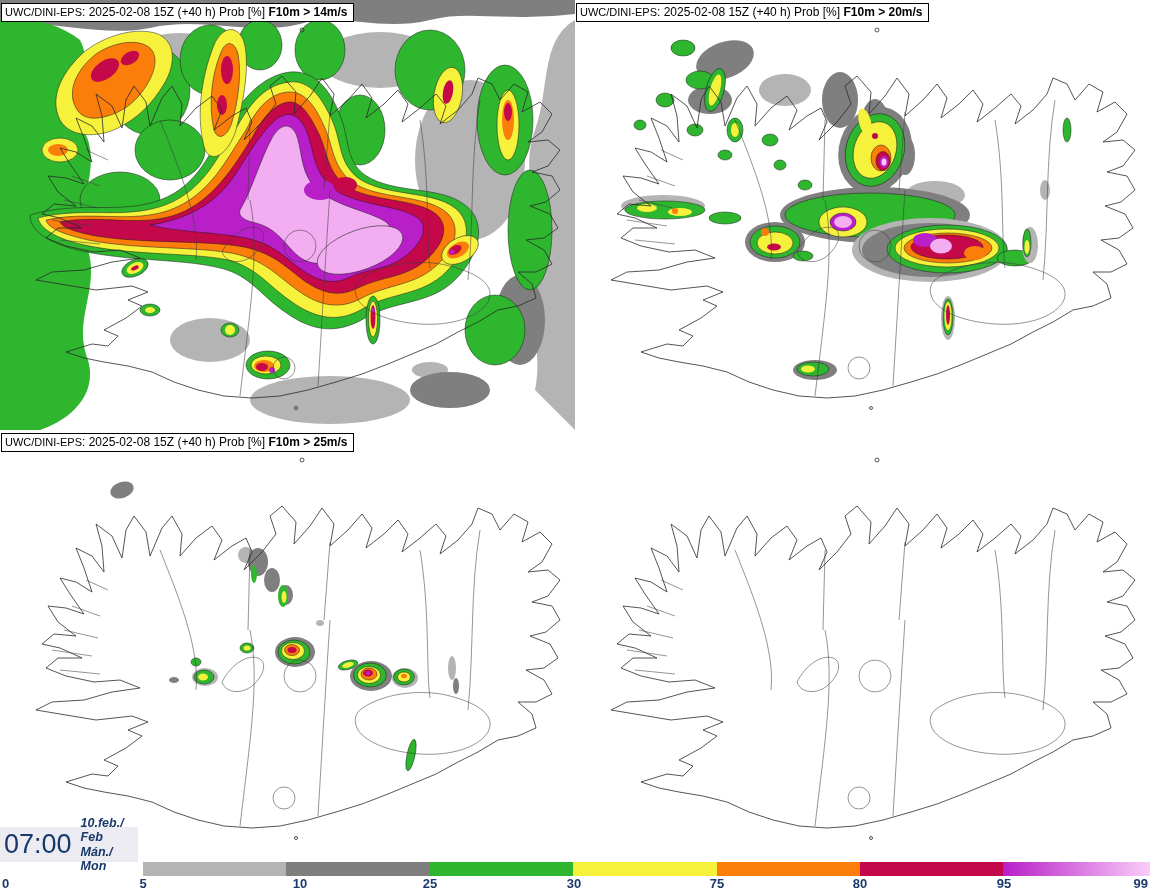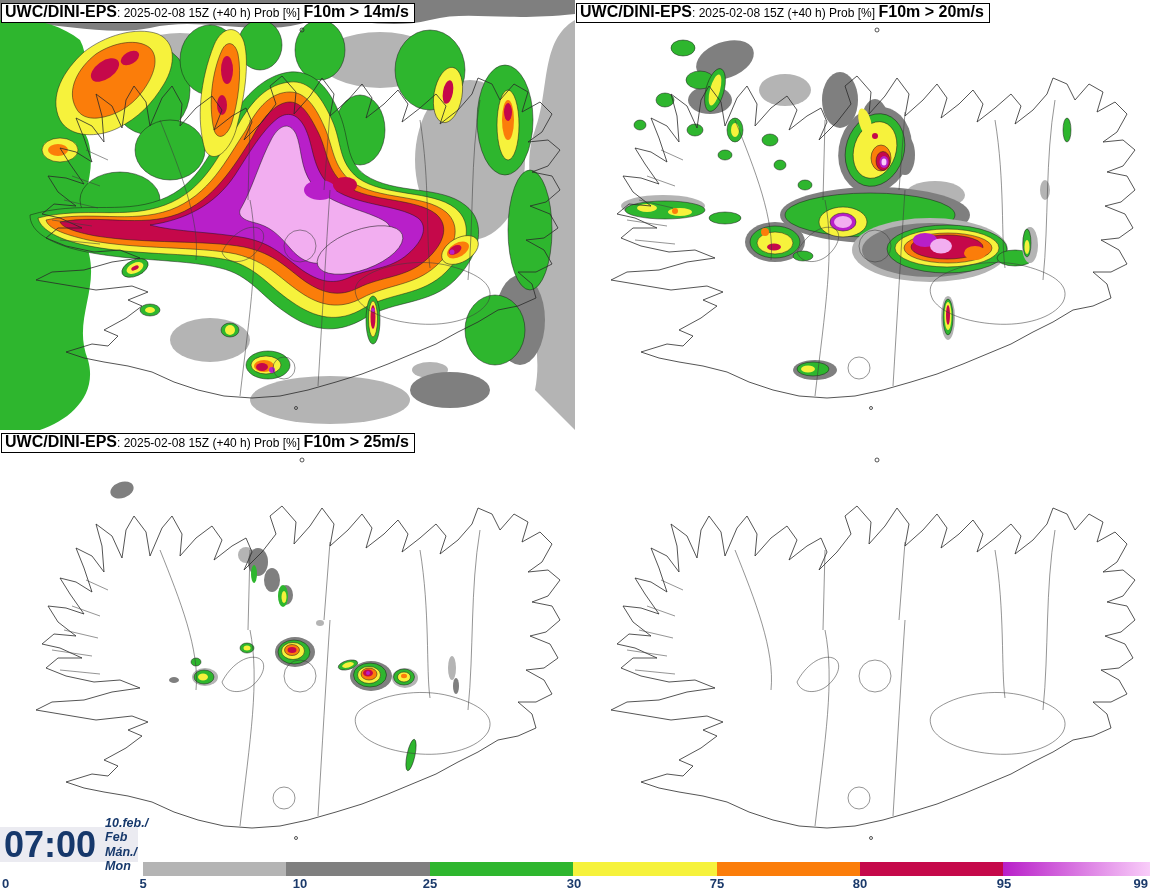--- a/index.html
+++ b/index.html
@@ -3,26 +3,26 @@
 <meta charset="utf-8">
 <style>
   html,body{margin:0;padding:0;background:#fff;font-family:"Liberation Sans",sans-serif;}
   .page{position:relative;width:1150px;height:891px;background:#fff;overflow:hidden;}
   .grid{position:absolute;left:0;top:0;width:1150px;height:860px;display:grid;
         grid-template-columns:575px 575px;grid-template-rows:430px 430px;}
   .panel{position:relative;width:575px;height:430px;overflow:hidden;background:#fff;}
   .panel svg{display:block;width:575px;height:430px;}
   .titlebar{position:absolute;top:3px;left:1px;background:#fff;border:1px solid #000;
             padding:0 5px 1px 3px;font-size:10.5px;line-height:16px;white-space:nowrap;color:#000;z-index:5;}
-  .titlebar .model{font-weight:bold;font-size:16px;}
+  .titlebar .model{font-weight:normal;font-size:11px;}
   .titlebar .meta{font-size:12px;}
-  .titlebar .thresh{font-weight:bold;font-size:16px;}
+  .titlebar .thresh{font-weight:bold;font-size:12px;}
   .clockbox{position:absolute;left:0;top:827px;width:138px;height:35px;background:#ebebf1;
             display:flex;align-items:center;gap:9px;padding-left:4px;box-sizing:border-box;z-index:6;}
-  .clock-time{font-size:36px;font-weight:bold;color:#16386b;}
+  .clock-time{font-size:27px;font-weight:normal;color:#16386b;}
   .clock-date{font-size:12.5px;font-weight:bold;color:#16386b;line-height:1.15;font-style:italic;}
   .legend{position:absolute;left:0;top:860px;width:1150px;height:31px;background:#fff;z-index:4;}
   .legend-bar{position:absolute;left:143px;top:2px;width:1007px;height:14px;display:flex;}
   .seg{height:100%;width:143.4px;}
   .seg.last{flex:1;}
   .tick{position:absolute;top:16px;font-size:13px;font-weight:bold;color:#1b3a6b;transform:translateX(-50%);}
   .tick.first{left:2px;transform:none;}
   .tick.last{left:auto;right:2px;transform:none;text-align:right;}
   
   .lg{fill:#b4b4b4}.dg{fill:#7f7f7f}.gr{fill:#2eb62e}.ye{fill:#f6f23c}

